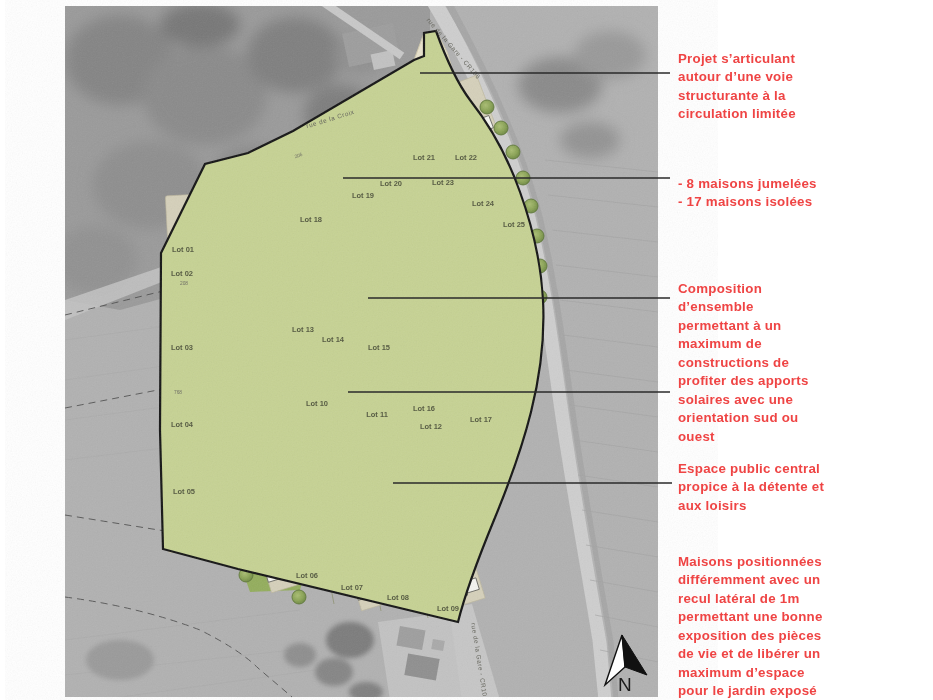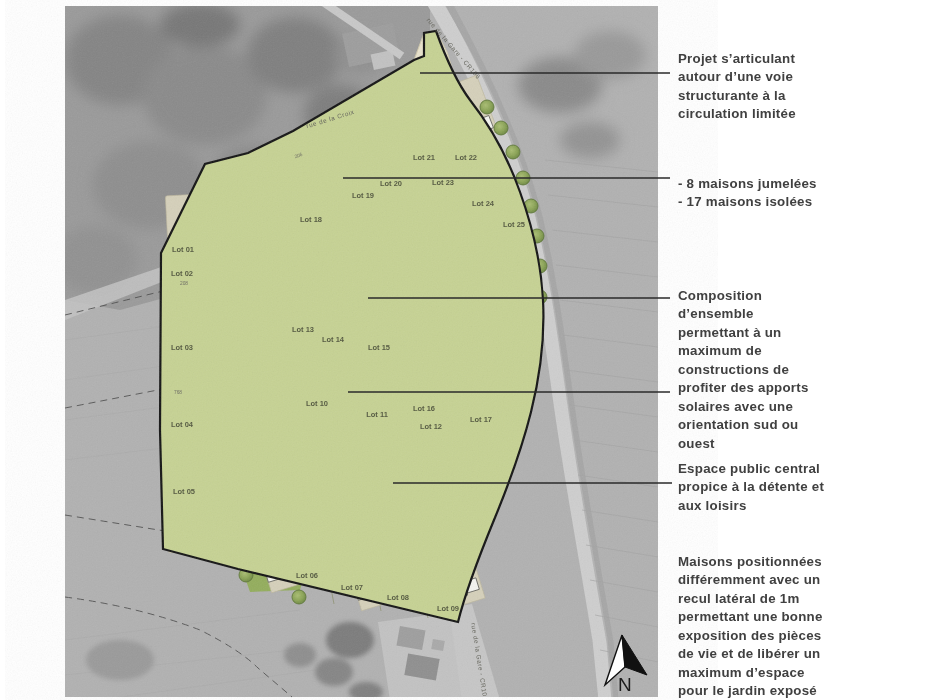--- a/index.html
+++ b/index.html
@@ -1,19 +1,19 @@
 <!DOCTYPE html>
 <html><head>
 <meta charset="utf-8">
 <style>
   html,body{margin:0;padding:0;background:#ffffff;}
   #stage{position:relative;width:933px;height:700px;background:#ffffff;overflow:hidden;
          font-family:"Liberation Sans", sans-serif;}
   #plan-svg{position:absolute;left:0;top:0;}
-  .ann{position:absolute;left:678px;width:250px;color:#404040;font-size:13.3px;
+  .ann{position:absolute;left:678px;width:250px;color:#ef4444;font-size:13.3px;
        font-weight:600;line-height:18.5px;letter-spacing:.25px;white-space:pre-line;}
   .ann p{margin:0;padding:0;white-space:pre-line;}
   .ann p + p{margin-top:22px;}
   text{font-family:"Liberation Sans", sans-serif;}
   .lot-label{font-size:7.5px;font-weight:700;fill:#474b36;opacity:.9;}
   .street-label{font-size:6.3px;fill:#63635a;letter-spacing:.6px;}
   .misc-label{font-size:4.8px;fill:#6d6d62;}
   .bay-num{font-size:4px;fill:#55584a;}
   .north-n{font-size:19px;fill:#1c1c1c;}
 </style>
@@ -501,21 +501,21 @@
   <div class="ann" style="top:31px">
     <p>Projet s’articulant
 autour d’une voie
 structurante à la
 circulation limitée</p>
   </div>
   <div class="ann" style="top:156px">
     <p>- 8 maisons jumelées
 - 17 maisons isolées</p>
   </div>
-  <div class="ann" style="top:268px">
+  <div class="ann" style="top:261px">
     <p>Composition
 d’ensemble
 permettant à un
 maximum de
 constructions de
 profiter des apports
 solaires avec une
 orientation sud ou
 ouest</p>
   </div>

